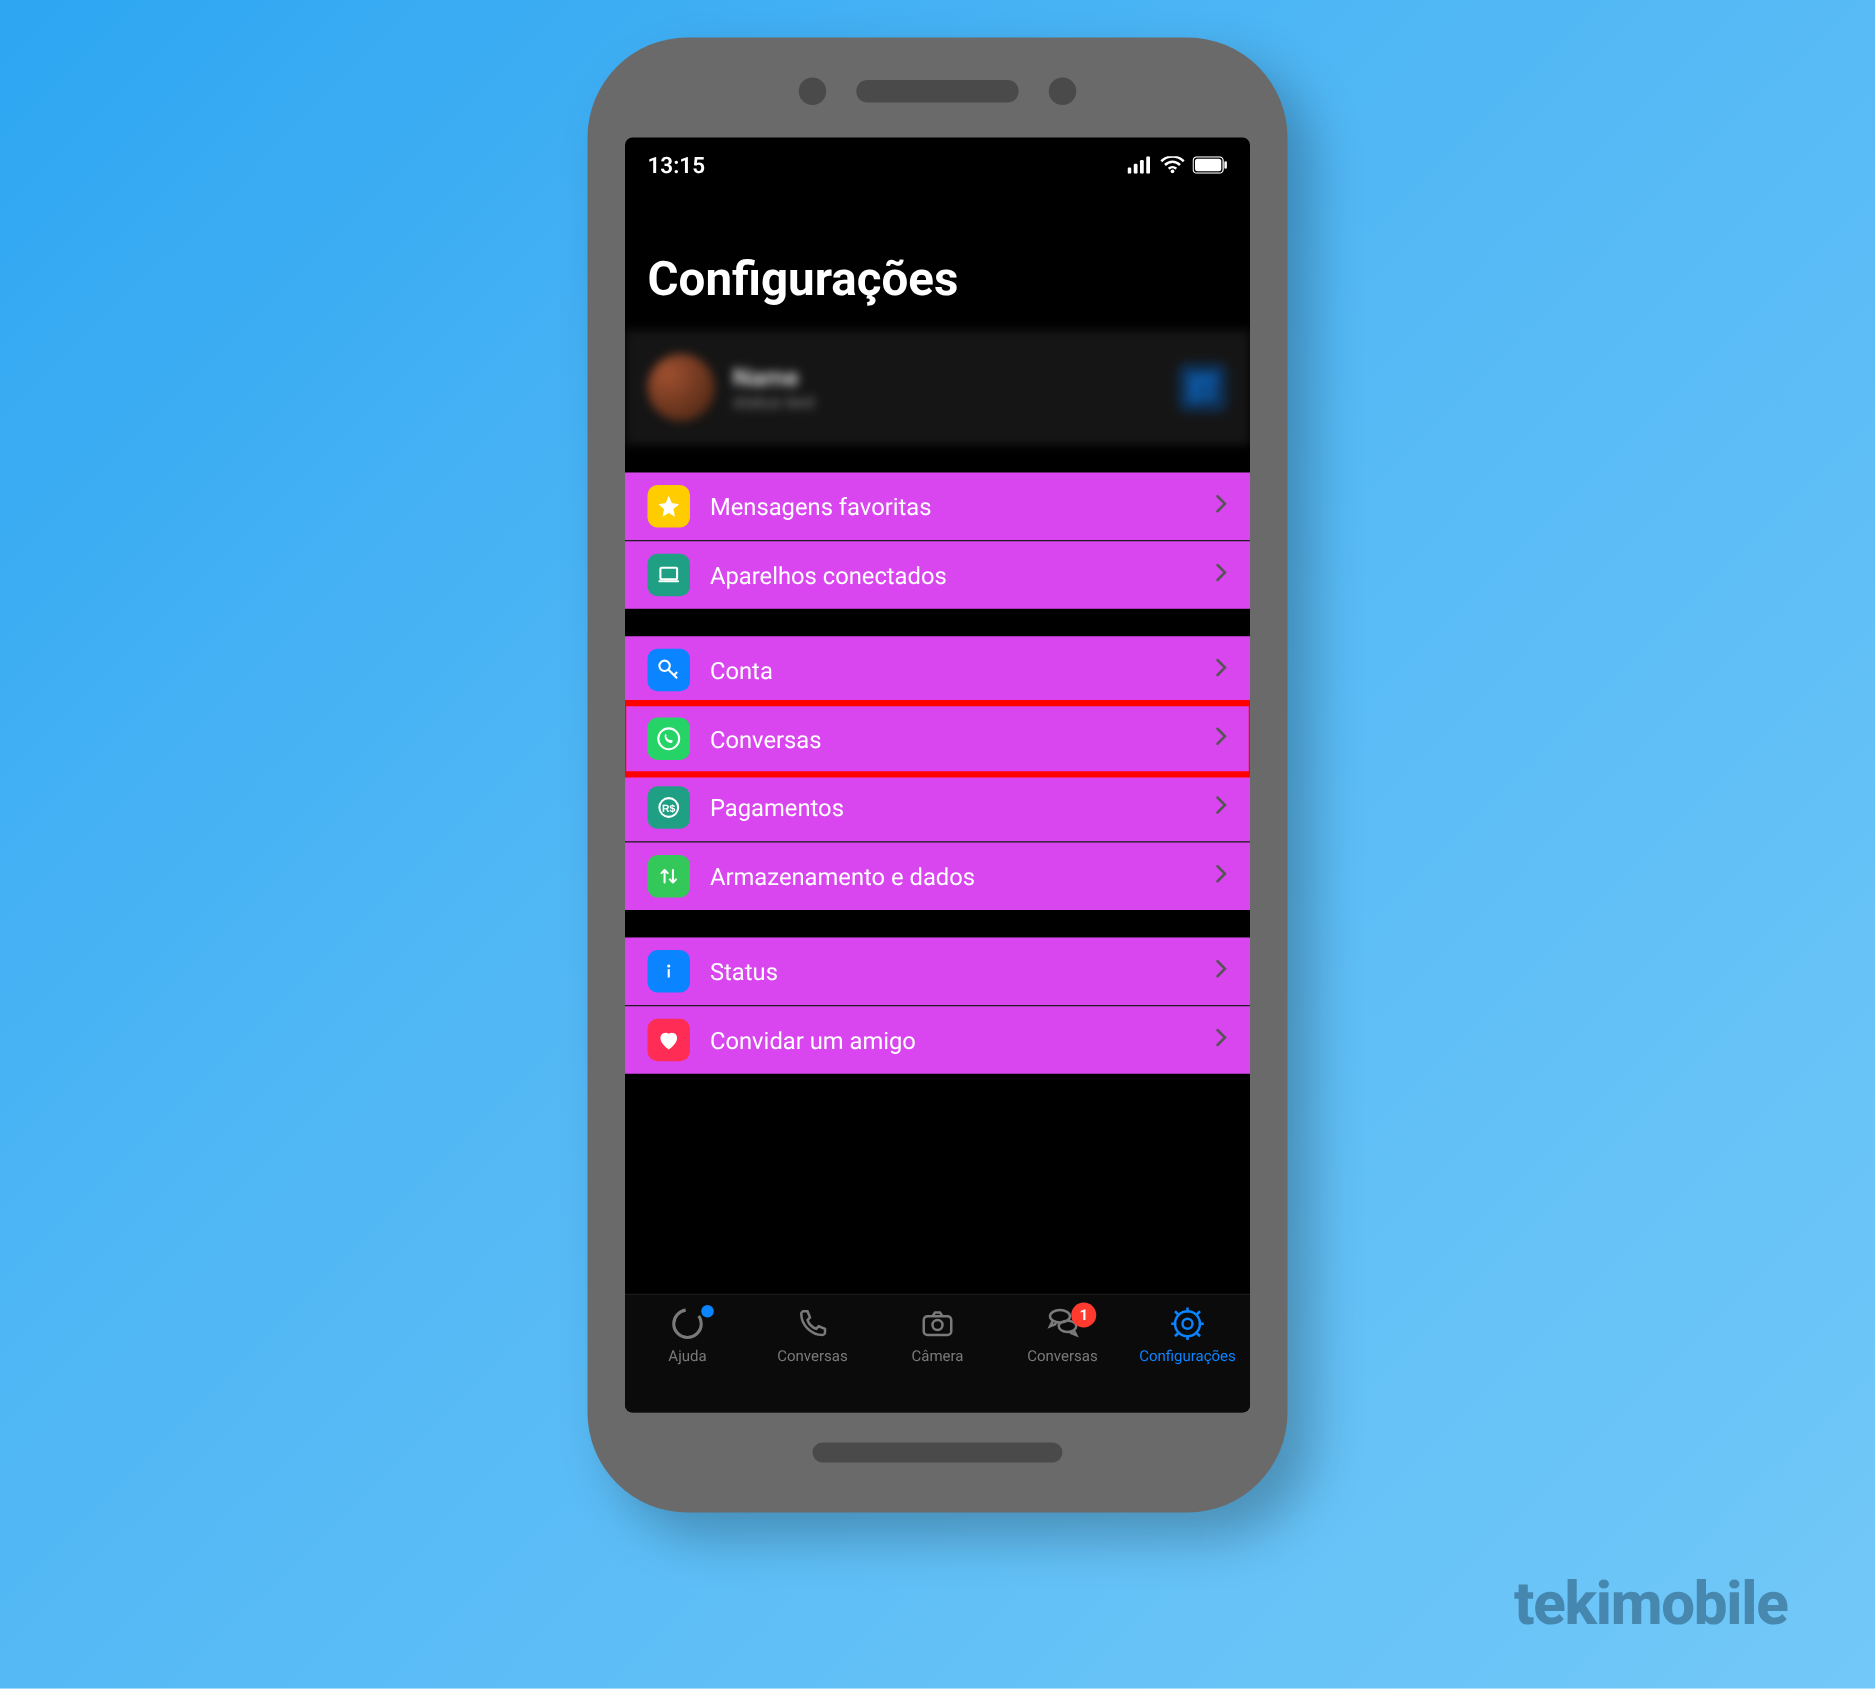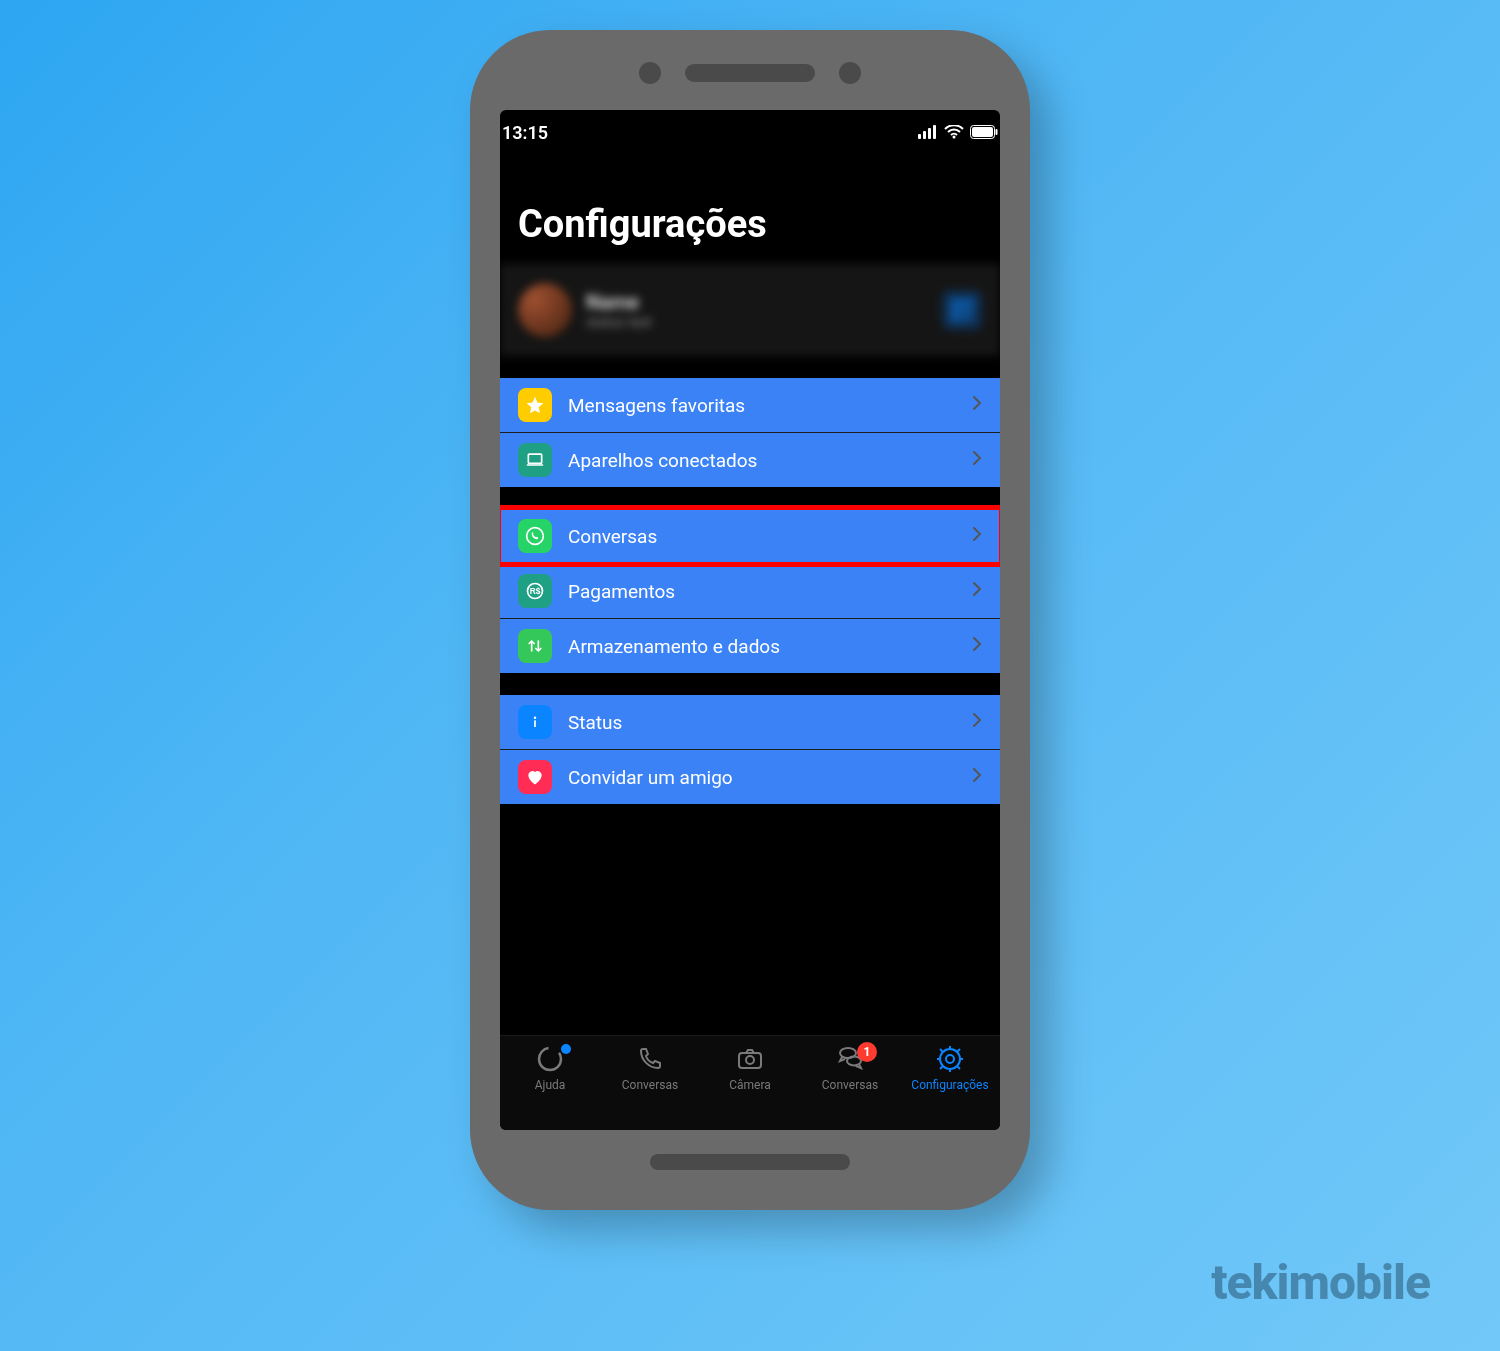--- a/index.html
+++ b/index.html
@@ -77,21 +77,21 @@
     display: flex;
     flex-direction: column;
   }
 
   
   .status-bar {
     height: 44px;
     display: flex;
     align-items: center;
     justify-content: space-between;
-    padding: 0 2px;
+    padding: 0 18px;
     font-size: 18px;
     font-weight: 600;
   }
   .status-right { display: flex; align-items: center; gap: 6px; }
   .status-right svg { display: block; }
 
   
   .page-title {
     font-size: 38px;
     font-weight: 700;
@@ -126,21 +126,21 @@
     display:flex;align-items:center;justify-content:center;
   }
 
   .row {
     height: 54px;
     display: flex;
     align-items: center;
     padding: 0 18px;
     gap: 16px;
     border-top: 1px solid #1e1e1e;
-    background: #3b82f6;
+    background: #d946ef;
     position: relative;
   }
   .row:first-child { border-top: none; }
   .row .icon-box {
     width: 34px; height: 34px; border-radius: 8px;
     display: flex; align-items: center; justify-content: center;
     flex-shrink: 0;
   }
   .row .label { font-size: 19px; color: #fff; }
   .row .chev {
@@ -288,20 +288,32 @@
                   </svg>
                 </div>
                 <span class="label">Aparelhos conectados</span>
                 <span class="chev"><svg width="10" height="16" viewBox="0 0 10 16">
                     <path d="M2 2l6 6-6 6" fill="none" stroke="#555" stroke-width="2" stroke-linecap="round"></path>
                   </svg></span>
               </div>
             </div>
             <div class="section">
               <div class="row">
+                <div class="icon-box" style="background: rgb(10, 132, 255);">
+                  <svg width="20" height="20" viewBox="0 0 24 24">
+                    <circle cx="8" cy="8" r="5" fill="none" stroke="#ffffff" stroke-width="2"></circle>
+                    <path d="M11 11 L20 20 M17 17 L20 14" stroke="#ffffff" stroke-width="2" fill="none"></path>
+                  </svg>
+                </div>
+                <span class="label">Conta</span>
+                <span class="chev"><svg width="10" height="16" viewBox="0 0 10 16">
+                    <path d="M2 2l6 6-6 6" fill="none" stroke="#555" stroke-width="2" stroke-linecap="round"></path>
+                  </svg></span>
+              </div>
+              <div class="row">
                 <div class="icon-box" style="background: rgb(37, 211, 102);">
                   <svg width="20" height="20" viewBox="0 0 24 24">
                     <circle cx="12" cy="12" r="10" fill="none" stroke="#ffffff" stroke-width="2"></circle>
                     <path d="M8 9c0 4 3 7 7 7l1-2-2-1c-1 1-3-1-3-1s-2-2-1-3l-1-2z" fill="#ffffff"></path>
                   </svg>
                 </div>
                 <span class="label">Conversas</span>
                 <span class="chev"><svg width="10" height="16" viewBox="0 0 10 16">
                     <path d="M2 2l6 6-6 6" fill="none" stroke="#555" stroke-width="2" stroke-linecap="round"></path>
                   </svg></span>

